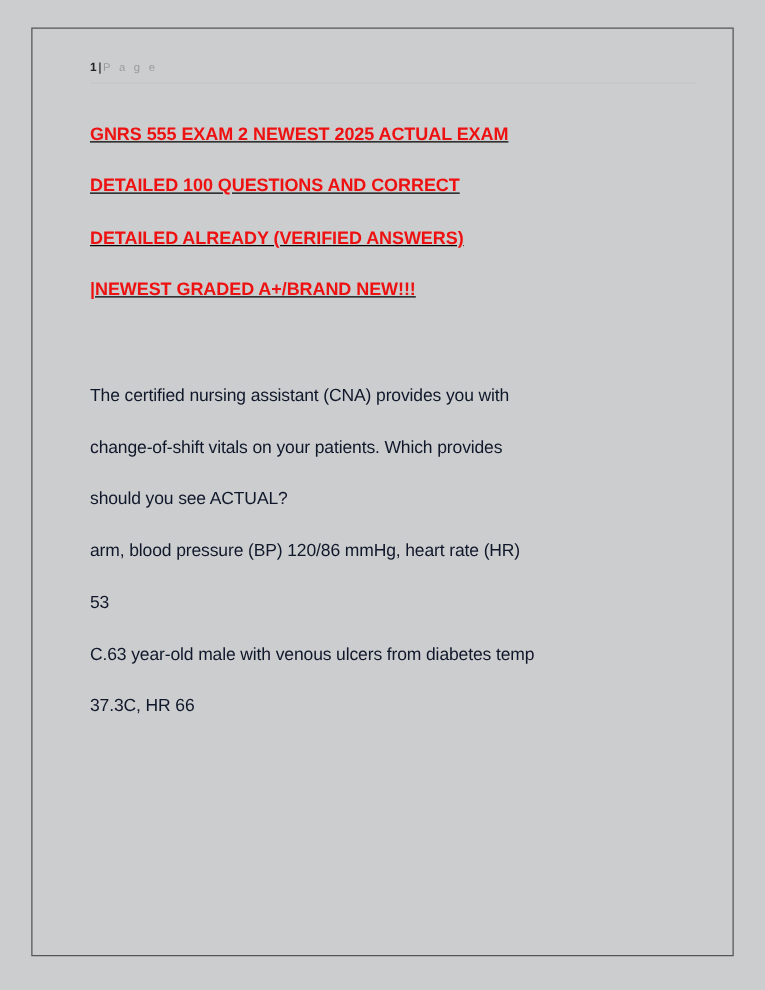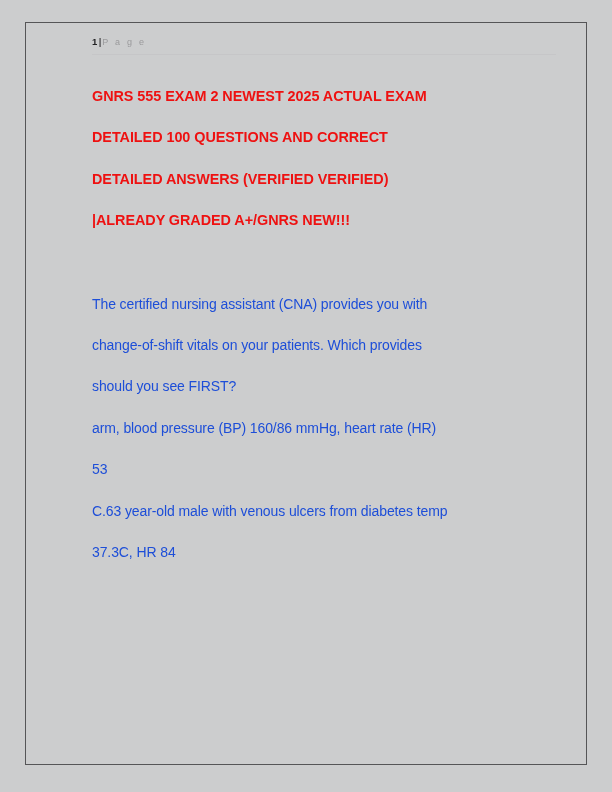--- a/index.html
+++ b/index.html
@@ -21,23 +21,22 @@
     width: 562px;
     height: 743px;
     box-sizing: border-box;
     border: 1px solid #555557;
     background: #cccdce;
   }
 
   #page-inner {
     position: absolute;
     left: 46px;
-    top: 8px;
+    top: 20px;
     right: 24px;
-    margin-left: 20px;
   }
 
   
   #doc-header {
     height: 22px;
     white-space: nowrap;
     font-size: 9px;
     line-height: 22px;
   }
   #doc-header .pg-num {
@@ -60,38 +59,39 @@
   #header-rule {
     height: 1px;
     background: #c6c6c8;
     margin-top: 1px;
     margin-right: 6px;
   }
 
   
   #title-block {
     margin-top: 21px;
+    text-decoration: underline;
   }
   #title-block .title-line {
     color: #ee1111;
     font-weight: bold;
     font-size: 14.4px;
     line-height: 41.4px;
     white-space: nowrap;
     letter-spacing: -0.05px;
   }
 
   
   .para-gap {
     height: 42px;
   }
 
   
   .body-para {
-    color: #1d4ed8;
+    color: #0f172a;
     font-size: 14px;
     line-height: 41.4px;
     letter-spacing: -0.1px;
   }
   .body-para .ln {
     display: block;
     white-space: nowrap;
   }
 </style>
 </head>
@@ -101,37 +101,37 @@
   <div id="page-inner">
 
     <div id="doc-header">
       <span class="pg-num">1</span><span class="pg-sep">|</span><span class="pg-word">P a g e</span>
     </div>
     <div id="header-rule"></div>
 
     <div id="title-block">
       <div class="title-line">GNRS 555 EXAM 2 NEWEST 2025 ACTUAL EXAM</div>
       <div class="title-line">DETAILED 100 QUESTIONS AND CORRECT</div>
-      <div class="title-line">DETAILED ANSWERS (VERIFIED VERIFIED)</div>
-      <div class="title-line">|ALREADY GRADED A+/GNRS NEW!!!</div>
+      <div class="title-line">DETAILED ALREADY (VERIFIED ANSWERS)</div>
+      <div class="title-line">|NEWEST GRADED A+/BRAND NEW!!!</div>
     </div>
 
     <div class="para-gap"></div>
 
     <div class="body-para">
       <span class="ln">The certified nursing assistant (CNA) provides you with</span>
       <span class="ln">change-of-shift vitals on your patients. Which provides</span>
-      <span class="ln">should you see FIRST?</span>
+      <span class="ln">should you see ACTUAL?</span>
     </div>
 
 
     <div class="body-para">
-      <span class="ln">arm, blood pressure (BP) 160/86 mmHg, heart rate (HR)</span>
+      <span class="ln">arm, blood pressure (BP) 120/86 mmHg, heart rate (HR)</span>
       <span class="ln">53</span>
     </div>
 
     <div class="body-para">
       <span class="ln">C.63 year-old male with venous ulcers from diabetes temp</span>
-      <span class="ln">37.3C, HR 84</span>
+      <span class="ln">37.3C, HR 66</span>
     </div>
 
   </div>
 </div>
 
 </body></html>

